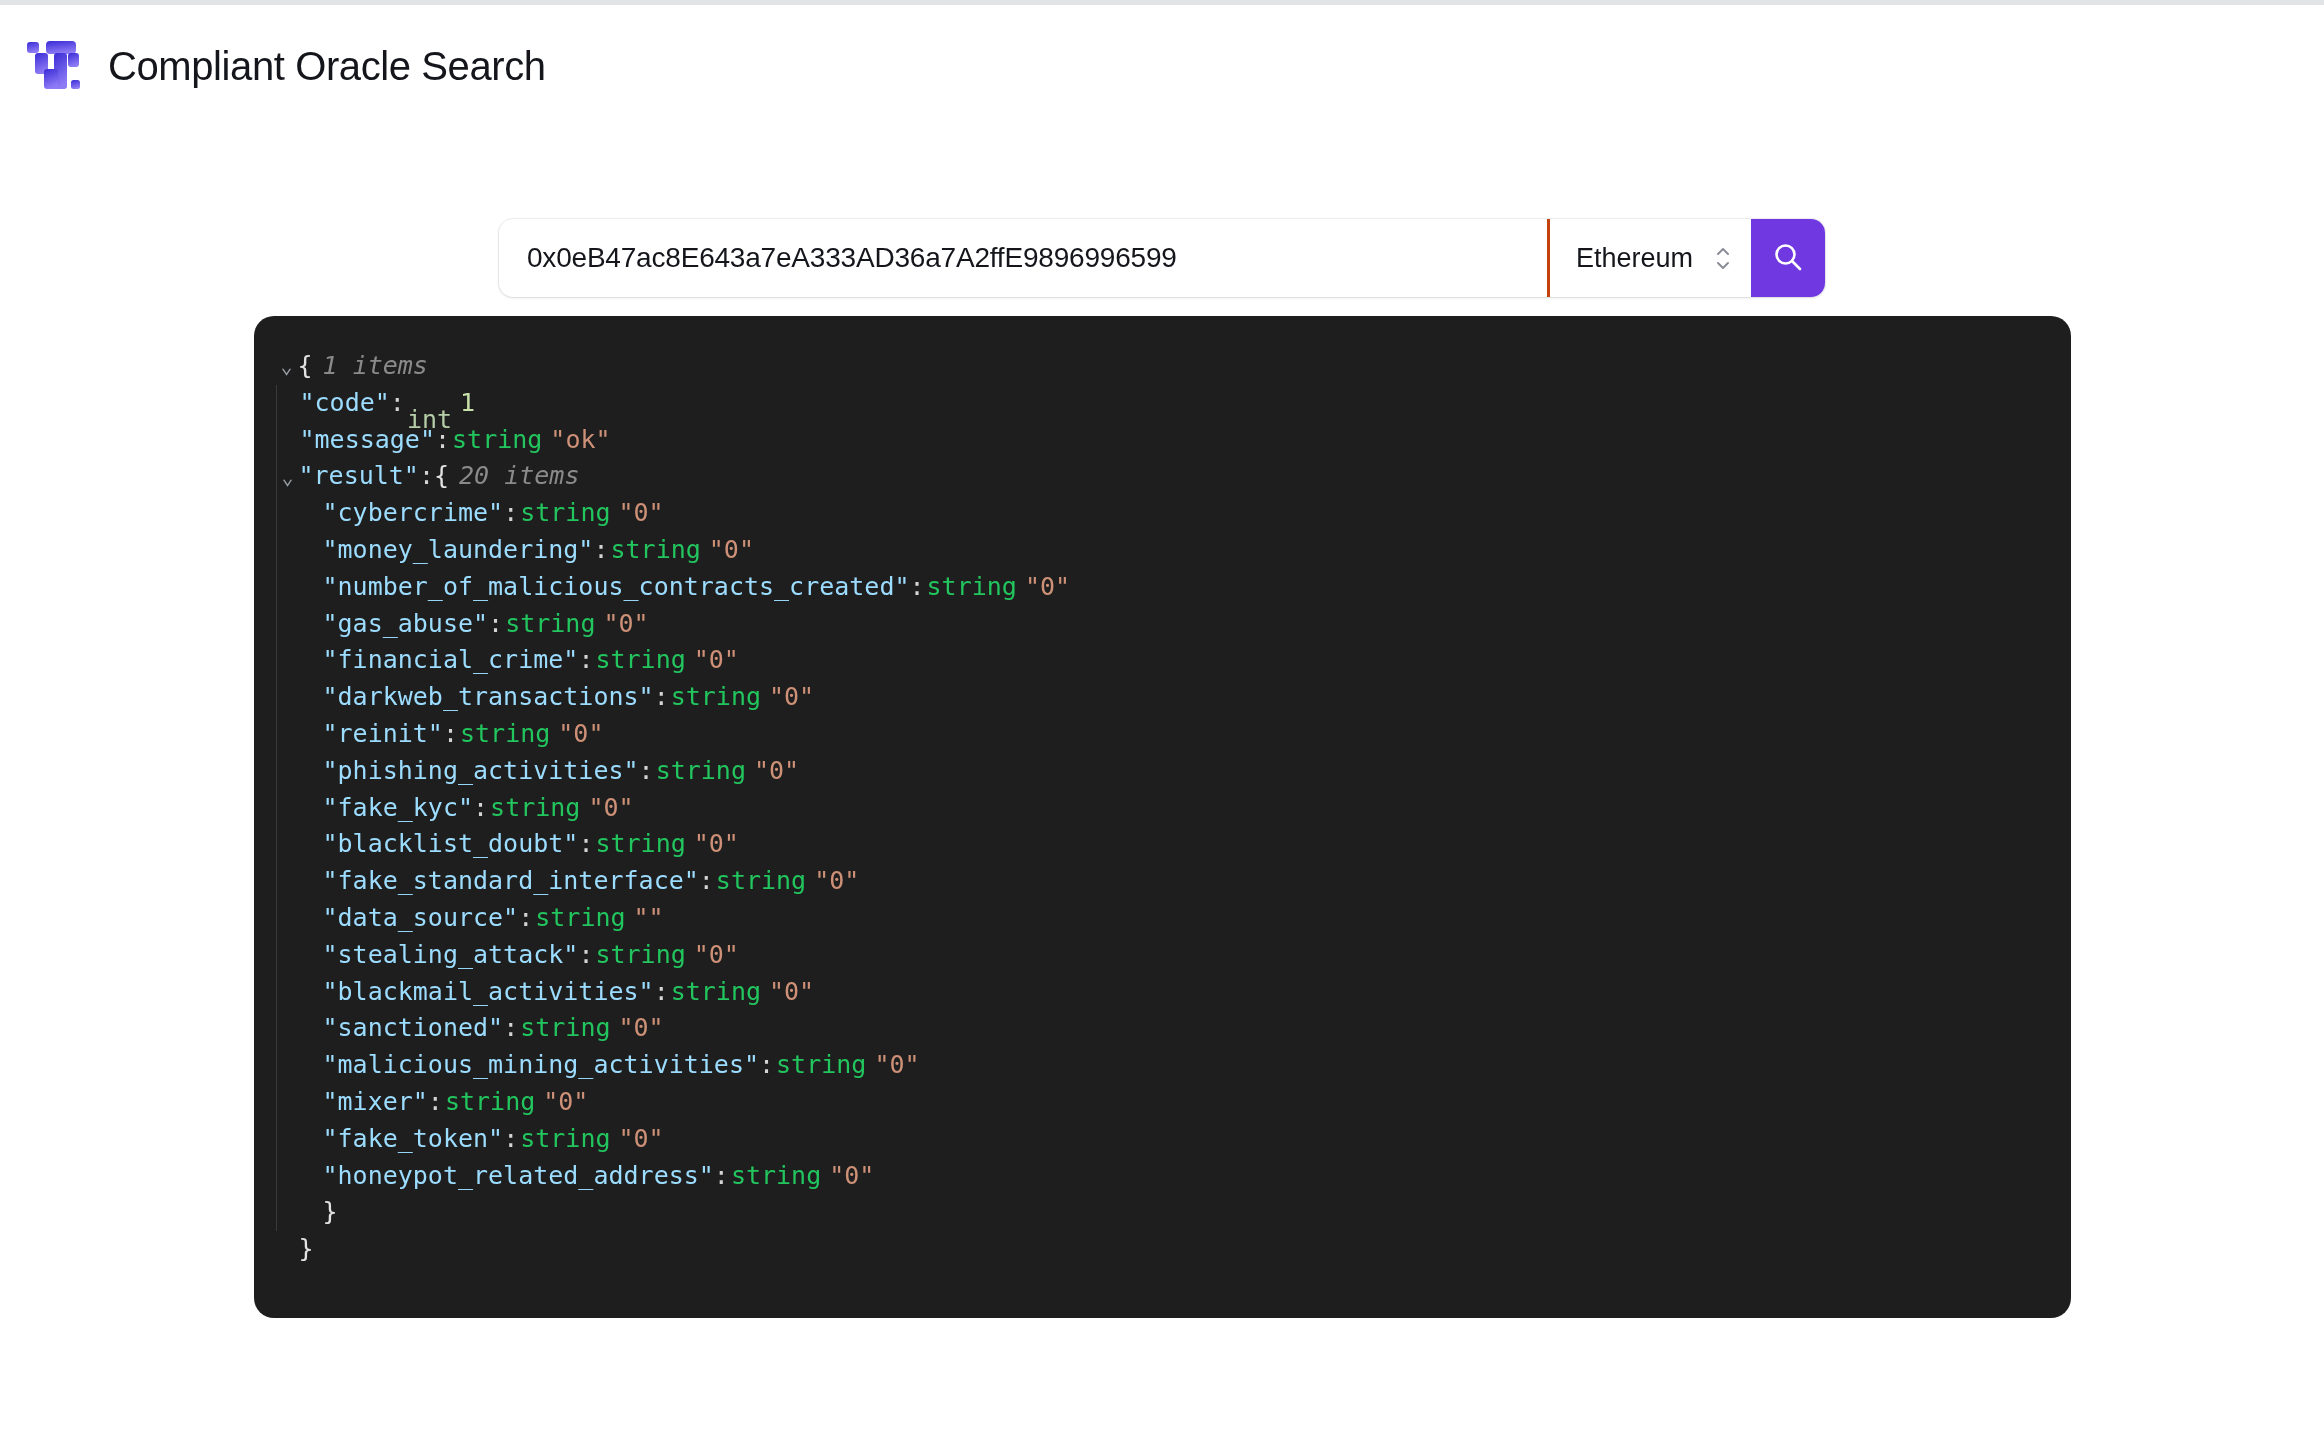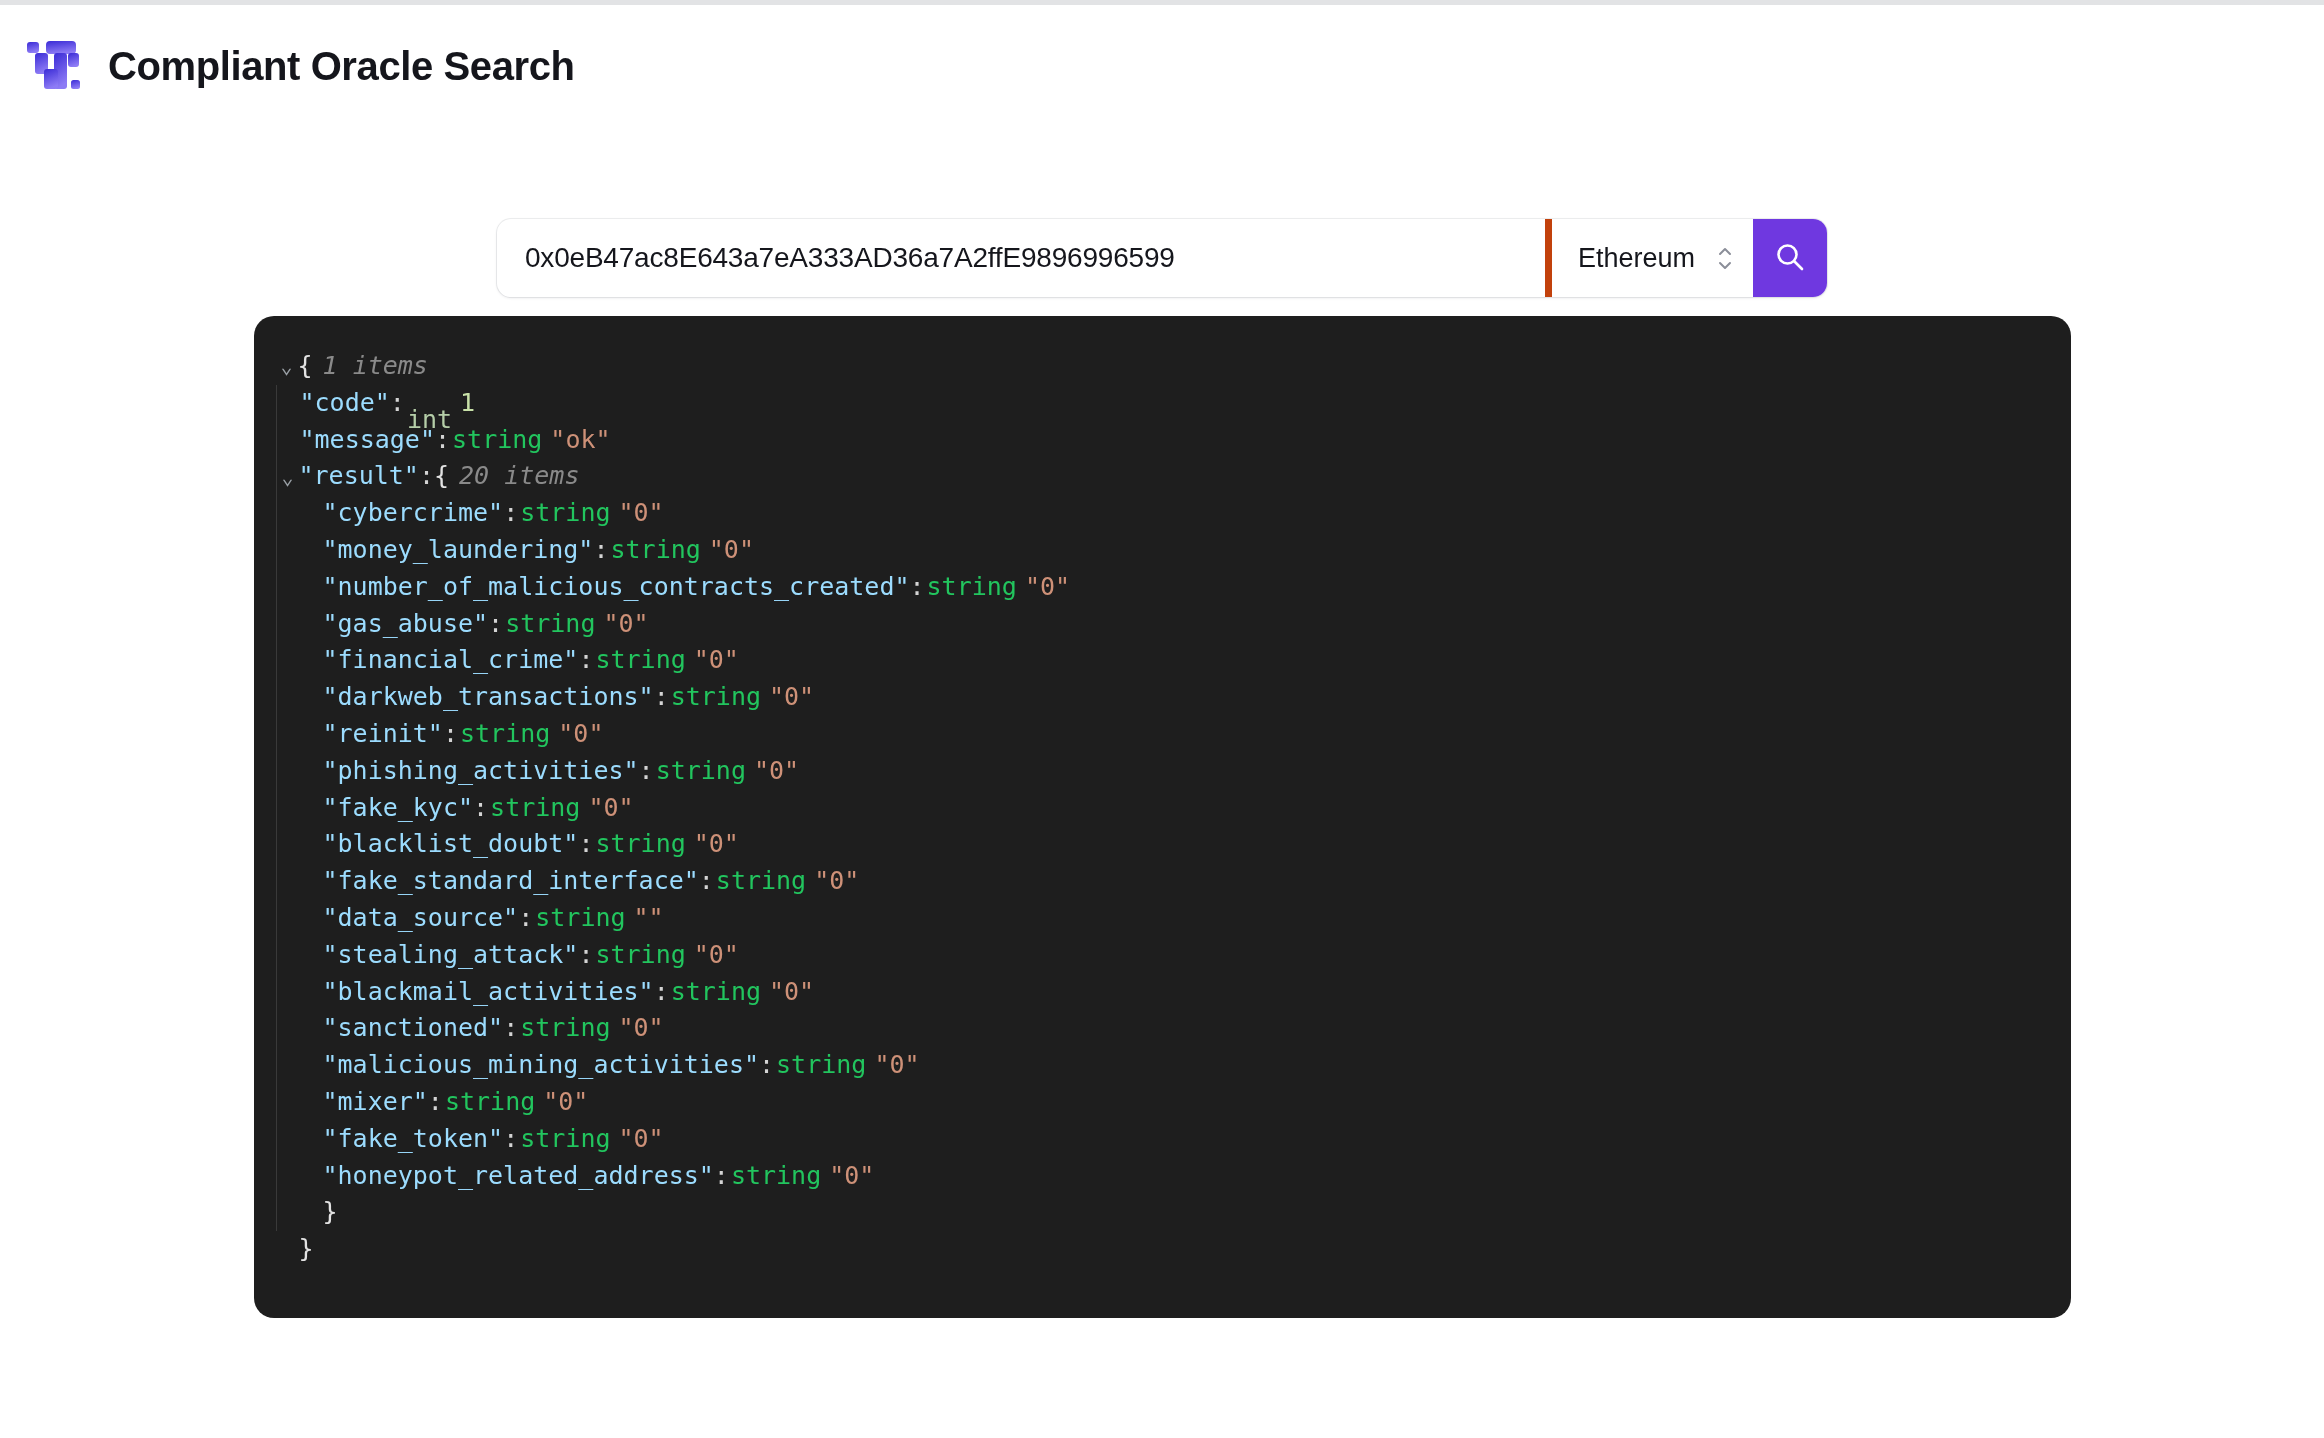--- a/index.html
+++ b/index.html
@@ -40,21 +40,21 @@
   .logo-mark {
     width: 62px;
     height: 62px;
     position: relative;
     flex: 0 0 auto;
   }
   .logo-mark svg { display: block; }
 
   .app-title {
     font-size: 40px;
-    font-weight: 700;
+    font-weight: 400;
     color: #15161c;
     letter-spacing: -0.4px;
     line-height: 1;
     white-space: nowrap;
   }
 
   
   .search-row {
     display: flex;
     justify-content: center;
@@ -79,21 +79,21 @@
     font-size: 28px;
     color: #15161c;
     padding: 0 28px;
     letter-spacing: -0.2px;
   }
   .chain-select-wrap {
     display: flex;
     align-items: center;
     gap: 22px;
     padding: 0 20px 0 26px;
-    border-left: 7px solid #c2410c;
+    border-left: 3px solid #c2410c;
     cursor: pointer;
     position: relative;
   }
   .chain-select-label {
     font-size: 27px;
     color: #15161c;
     white-space: nowrap;
   }
   .chevron-updown {
     display: flex;

